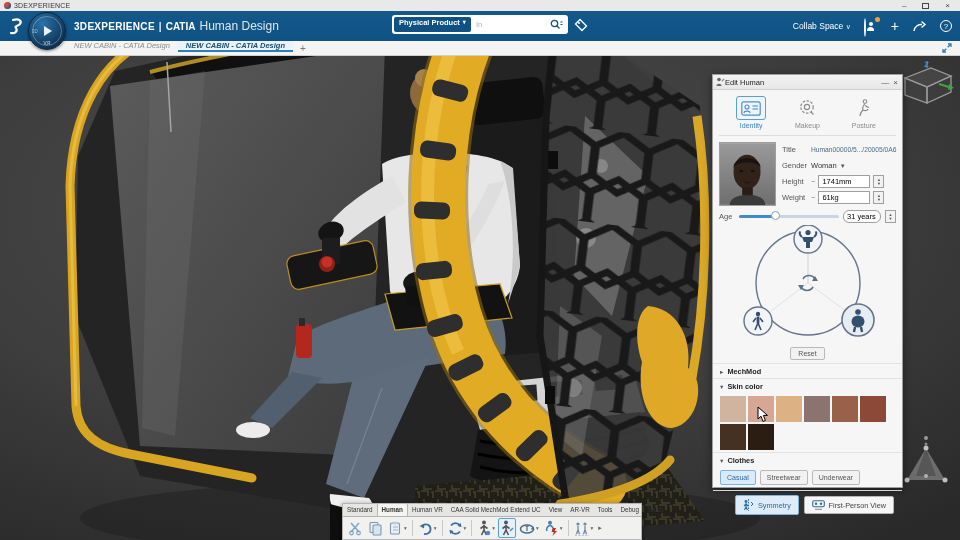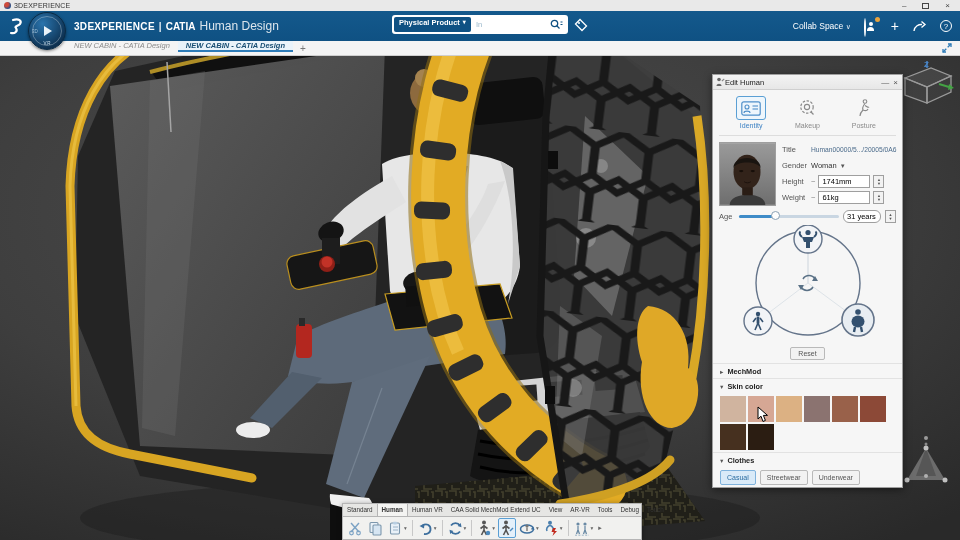--- a/index.html
+++ b/index.html
@@ -508,20 +508,40 @@
 
     <div class="sec-head">
       <span class="arr">▼</span><span>Clothes</span>
     </div>
     <div class="clothes-row" id="clothes-btns">
         <button class="cloth active">Casual</button>
         <button class="cloth">Streetwear</button>
         <button class="cloth">Underwear</button>
       </div>
 
+    <div class="panel-footer">
+      <span class="foot-btn sel">
+        <svg width="11" height="12" viewBox="0 0 11 12">
+          <line x1="5.5" y1="0" x2="5.5" y2="12" stroke="#2a6ca0" stroke-width="1" stroke-dasharray="1.6 1.2"></line>
+          <circle cx="3" cy="2.5" r="1.4" fill="#2a6ca0"></circle>
+          <path d="M3,4 L3,8 M3,8 L1.5,11 M3,8 L4.5,11 M3,5 L1,7 M3,5 L5,7" stroke="#2a6ca0" stroke-width="1.1"></path>
+          <path d="M8,3 L10,5 M8,7 L10,5" stroke="#2a6ca0" stroke-width="1"></path>
+        </svg>
+        <span>Symmetry</span>
+      </span>
+      <span class="foot-btn">
+        <svg width="13" height="10" viewBox="0 0 13 10">
+          <rect x="0.7" y="0.7" width="11.6" height="6" rx="1.5" fill="none" stroke="#2a6ca0" stroke-width="1.1"></rect>
+          <circle cx="4" cy="3.7" r="1.2" fill="#2a6ca0"></circle>
+            <circle cx="9" cy="3.7" r="1.2" fill="#2a6ca0"></circle>
+          <line x1="3" y1="9.3" x2="10" y2="9.3" stroke="#888" stroke-width="1"></line>
+        </svg>
+        <span>First-Person View</span>
+      </span>
+    </div>
 
     <svg class="cursor-arrow" width="12" height="17" viewBox="0 0 12 17">
       <polygon points="1,1 1,13 4,10.2 6,15.5 8.4,14.4 6.4,9.4 10.5,9.4" fill="#fff" stroke="#000" stroke-width="1"></polygon>
     </svg>
   </div>
 
   <div class="btoolbar">
     <div class="tb-tabs" id="tb-tabs">
         <span class="tb-tab">Standard</span>
         <span class="tb-tab active">Human</span>

